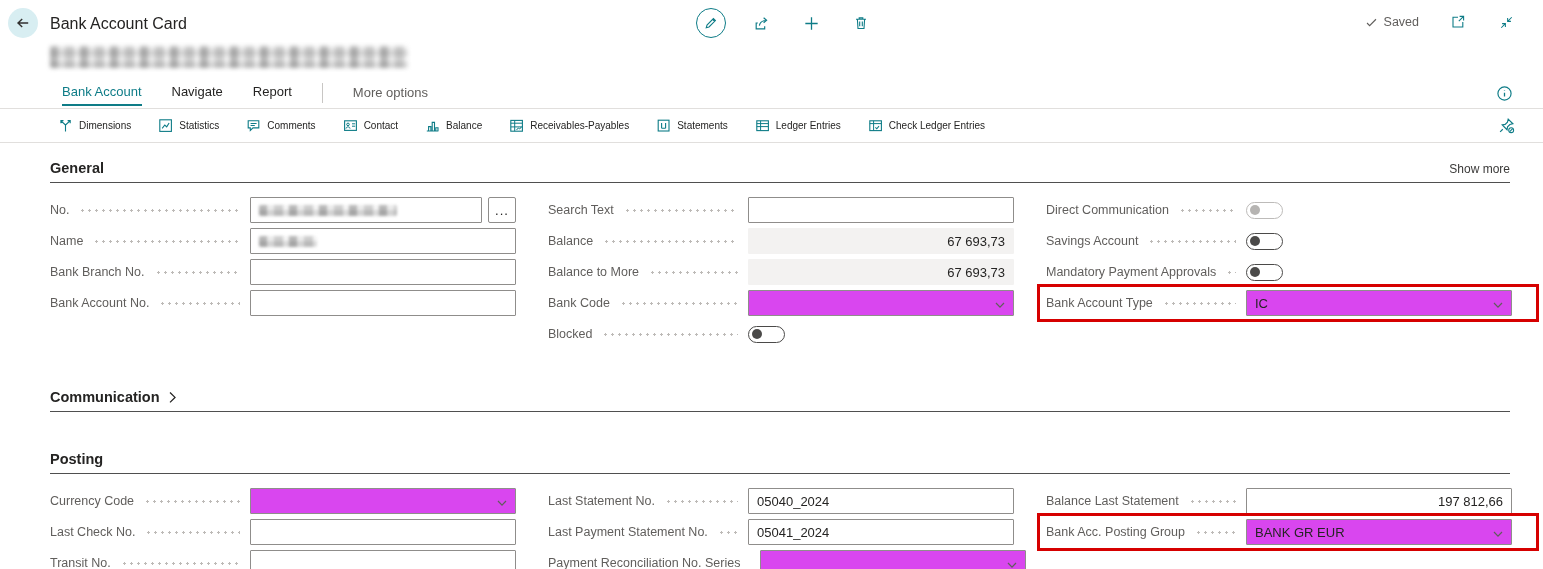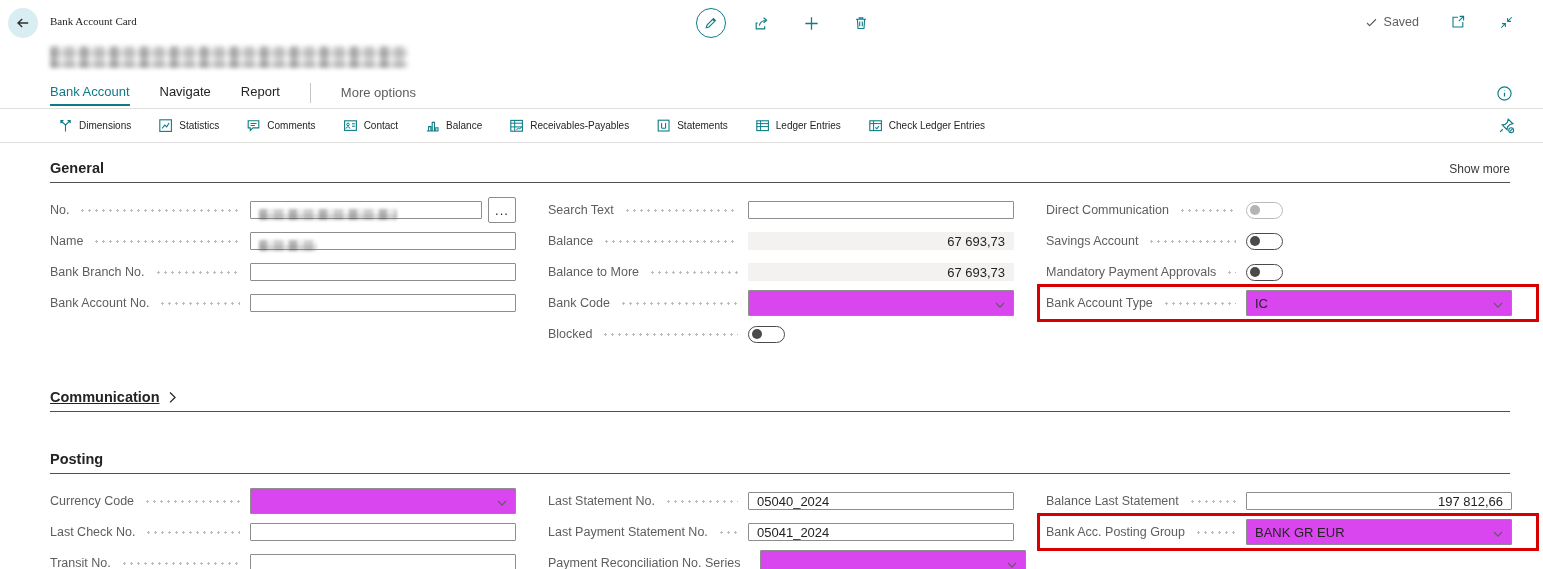--- a/index.html
+++ b/index.html
@@ -17,40 +17,40 @@
     font-family:"Liberation Sans",sans-serif;color:var(--text);
     -webkit-font-smoothing:antialiased;
   }
   svg{display:block;}
   .teal{color:var(--accent);}
 
   
   .topbar{position:relative;height:42px;}
   .back-btn{position:absolute;left:8px;top:8px;width:30px;height:30px;border-radius:50%;
     background:#d8eef2;display:flex;align-items:center;justify-content:center;cursor:pointer;}
-  .page-caption{position:absolute;left:50px;top:15px;font-size:11px;color:var(--text);font-family:Liberation Serif, serif;}
+  .page-caption{position:absolute;left:50px;top:15px;font-size:16px;color:var(--text);}
   .center-actions{position:absolute;left:696px;top:8px;display:flex;align-items:center;gap:20px;color:var(--accent);}
   .icon-btn{width:30px;height:30px;display:flex;align-items:center;justify-content:center;cursor:pointer;}
   .icon-btn.circled{border:1px solid var(--accent);border-radius:50%;}
   .top-right{position:absolute;right:28px;top:13px;display:flex;align-items:center;gap:30px;}
   .saved{display:flex;align-items:center;gap:6px;color:var(--label);font-size:12.5px;}
 
   
   .redact{
     background-image:
       repeating-linear-gradient(90deg, rgba(60,60,60,.35) 0 8px, rgba(150,150,150,.15) 8px 15px, rgba(90,90,90,.28) 15px 24px, rgba(200,200,200,.12) 24px 30px),
       repeating-linear-gradient(0deg, rgba(120,120,120,.25) 0 6px, rgba(220,220,220,.15) 6px 12px);
     filter:blur(1.6px);border-radius:2px;
   }
   .redact-title{width:358px;height:22px;margin:4px 0 0 50px;filter:blur(2.2px);}
 
   
   .tabs{display:flex;align-items:center;gap:30px;padding-left:50px;margin-top:14px;height:26px;font-size:13px;}
   .tab{cursor:pointer;padding-bottom:5px;border-bottom:2px solid transparent;}
-  .tab.active{color:var(--accent);border-bottom-color:var(--accent);font-weight:bold;font-weight:normal;}
+  .tab.active{color:var(--accent);border-bottom-color:var(--accent);font-weight:bold;font-weight:normal;margin-left:12px;}
   .tabs-vdiv{width:1px;height:20px;background:#c8c6c4;margin-top:-4px;}
   .more-options{color:var(--label);cursor:pointer;padding-bottom:5px;}
   .tabs .info-btn{margin-left:auto;margin-right:30px;color:var(--accent);cursor:pointer;margin-top:-4px;}
   .hr{height:1px;background:var(--hairline);}
 
   
   .actionbar{display:flex;align-items:center;gap:27px;padding-left:58px;height:33px;font-size:10px;}
   .action-item{display:flex;align-items:center;gap:6px;cursor:pointer;}
   .action-item .aicon{color:var(--accent);}
   .pin-btn{margin-left:auto;margin-right:28px;color:var(--accent);cursor:pointer;}
@@ -63,21 +63,21 @@
   .show-more{font-size:12px;color:#3b3a39;cursor:pointer;}
   .cols{display:flex;gap:32px;margin-top:14px;}
   .col{width:466px;flex:none;}
 
   .frow{display:flex;align-items:center;height:26px;margin-bottom:5px;position:relative;}
   .flabel{font-size:12.5px;color:var(--label);white-space:nowrap;}
   .dots{flex:1;height:3px;margin:0 10px;align-self:center;
     background-image:radial-gradient(circle,#bdbab7 1.1px,transparent 1.4px);
     background-size:7px 3px;background-repeat:repeat-x;background-position:0 center;}
   .ctrl{width:266px;flex:none;display:flex;align-items:center;position:relative;}
-  input.txt{width:100%;height:18px;border:1px solid var(--border);border-radius:1px;background:#fff;
+  input.txt{width:100%;height:26px;border:1px solid var(--border);border-radius:1px;background:#fff;
     padding:0 8px;font:13px "Liberation Sans",sans-serif;color:var(--text);outline:none;}
   input.txt.num{text-align:right;}
   input.ro{background:#f3f2f1;border-color:#f3f2f1;text-align:right;}
   .assist{width:28px;height:26px;flex:none;margin-left:6px;border:1px solid var(--border);border-radius:2px;
     background:#fff;display:flex;align-items:center;justify-content:center;font-size:13px;
     letter-spacing:1px;cursor:pointer;color:var(--text);}
   .select{width:100%;height:26px;border:1px solid var(--border);border-radius:1px;background:#d946ef;
     display:flex;align-items:center;padding:0 24px 0 8px;font-size:13px;cursor:pointer;position:relative;}
   .select .chev{position:absolute;right:7px;top:8px;}
   .inredact{position:absolute;left:9px;top:8px;height:11px;}
@@ -88,21 +88,21 @@
   .toggle::after{content:'';position:absolute;left:3px;top:2.5px;width:10px;height:10px;border-radius:50%;
     background:#4b4a49;}
   .toggle.disabled{border-color:#bdbbb9;cursor:default;}
   .toggle.disabled::after{background:#b6b4b2;}
 
   
   .hl::after{content:'';position:absolute;left:-9px;right:-27px;top:-6px;bottom:-6px;
     border:3px solid var(--red);pointer-events:none;}
 
   .sec-general{margin-top:17px;}
-  .sec-communication{margin-top:37px;text-decoration:underline;}
+  .sec-communication{margin-top:37px;}
   .sec-posting{margin-top:39px;}
 </style>
 </head>
 <body>
 
 <div class="topbar">
   <div class="back-btn">
     <span>
       <svg width="16" height="16" viewBox="0 0 16 16">
           <path d="M13.2 8H3.4M7.2 4 3 8l4.2 4" fill="none" stroke="#323130" stroke-width="1.4"></path>

